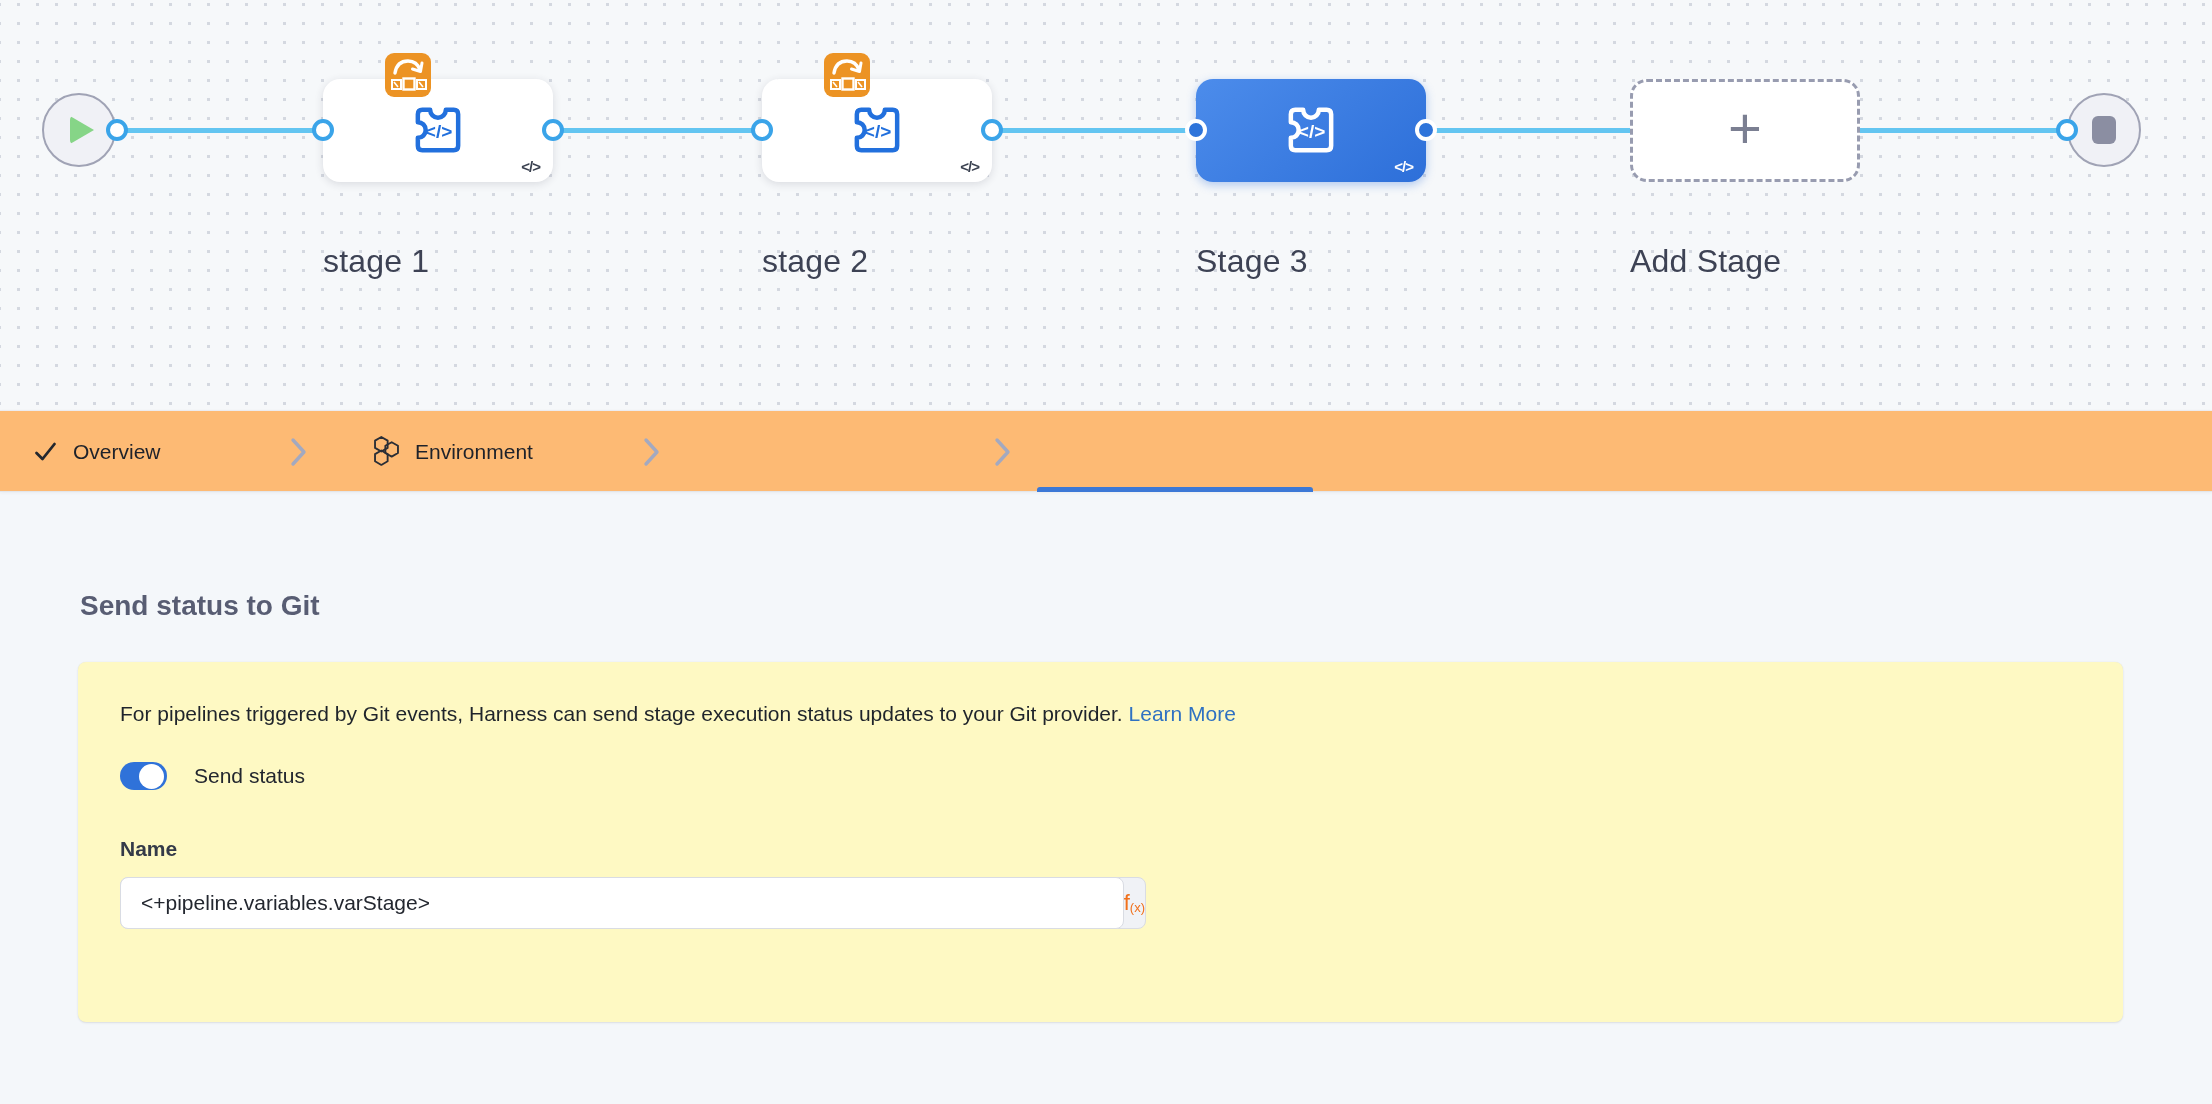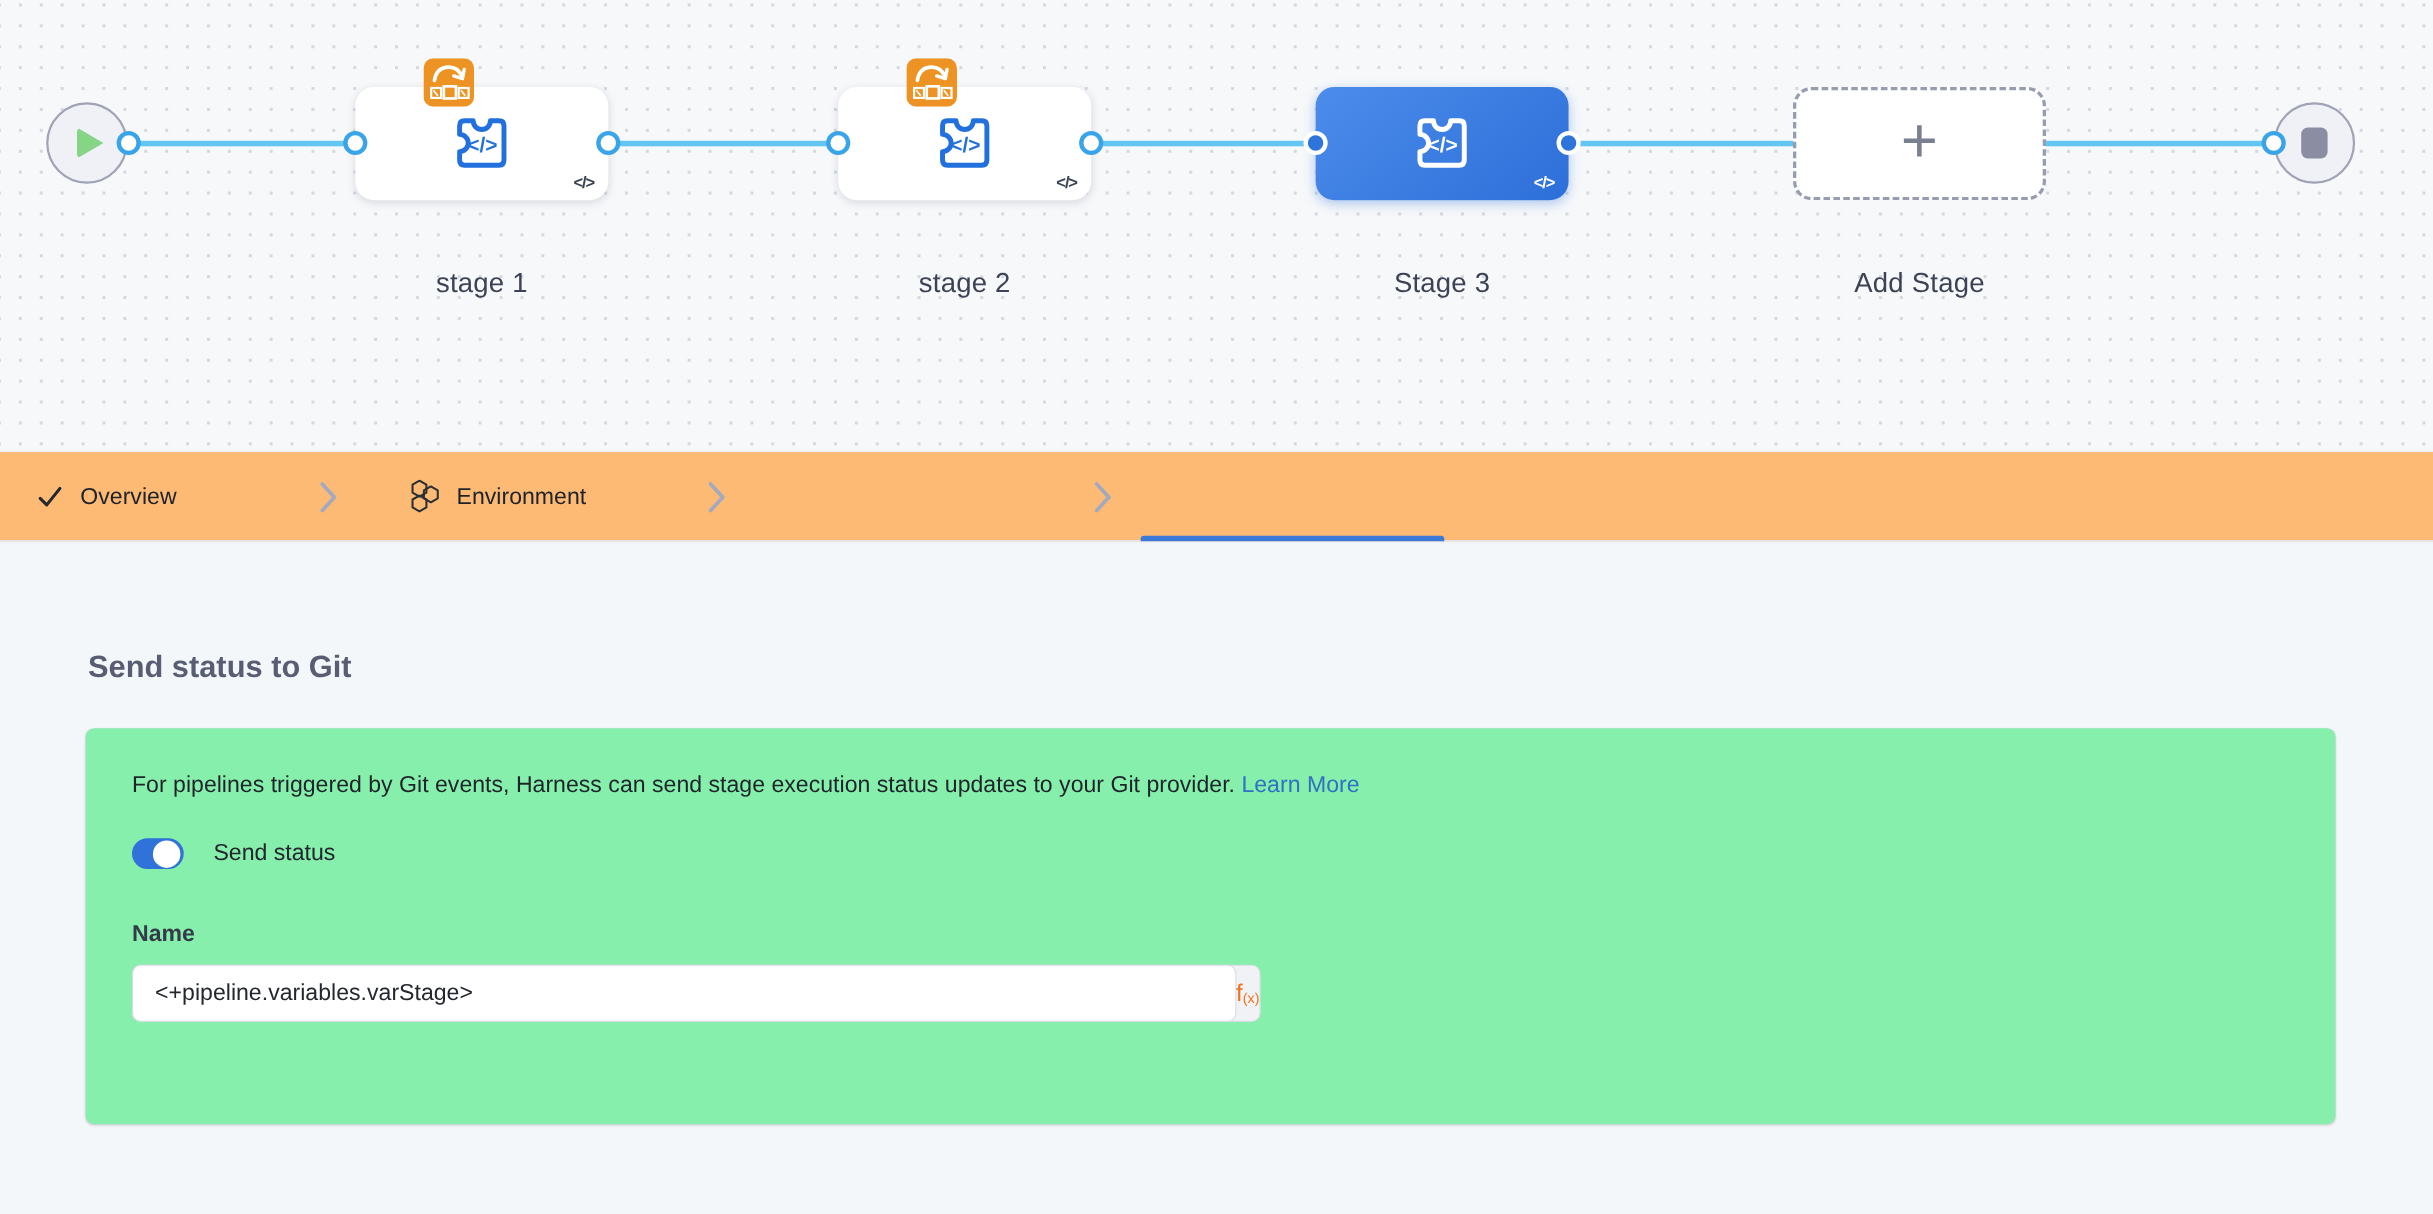--- a/index.html
+++ b/index.html
@@ -47,22 +47,22 @@
   }
   .add-node span { margin-top:-6px; }
 
   .port {
     position:absolute; top:119px; width:22px; height:22px; border-radius:50%;
     background:#ffffff; border:4.5px solid #3aa4e9; z-index:3;
   }
   .port.selected { background:#2e74da; border:4.5px solid #ffffff; }
 
   .stage-label {
-    position:absolute; top:243px; width:230px; text-align:center; z-index:2;
-    font-size:25px; color:#3d4254; letter-spacing:.2px;
+    position:absolute; top:243px; width:230px; text-align:left; z-index:2;
+    font-size:32px; color:#3d4254; letter-spacing:.2px;
   }
 
   
   .tabbar {
     position:absolute; left:0; top:410px; width:2212px; height:82px; background:#fdba74;
     border-top:1px solid #ececf1; border-bottom:1px solid #e3e6ea;
     box-shadow:0 1px 3px rgba(40,41,61,.05); z-index:5;
   }
   .tab {
     position:absolute; top:0; height:81px; display:flex; align-items:center; gap:14px;
@@ -70,21 +70,21 @@
   }
   .tab.active { font-weight:700; }
   .tab-sep { position:absolute; top:26px; }
   .tab-underline { position:absolute; left:1037px; bottom:-1px; width:276px; height:5px; background:#3c78d6; border-radius:3px 3px 0 0; }
 
   
   .content { position:absolute; left:0; top:492px; width:2212px; height:612px; background:#f4f7fa; }
   .panel-heading { position:absolute; left:80px; top:98px; font-size:28px; font-weight:700; color:#585d73; }
   .card {
     position:absolute; left:78px; top:170px; width:2045px; height:360px;
-    background:#86efac; border-radius:8px;
+    background:#fef9c3; border-radius:8px;
     box-shadow:0 1px 2px rgba(96,97,112,.16), 0 0 1px rgba(40,41,61,.08);
   }
   .card-desc { position:absolute; left:42px; top:40px; font-size:21px; color:#1f242b; }
   .learn-more { color:#2f71c2; cursor:pointer; text-decoration:none; }
 
   .toggle-row { position:absolute; left:42px; top:100px; display:flex; align-items:center; }
   .toggle { position:relative; width:47px; height:28px; border-radius:14px; background:#2f72d9; cursor:pointer; flex:0 0 auto; }
   .toggle-knob { position:absolute; left:19px; top:1.5px; width:25px; height:25px; border-radius:50%; background:#ffffff; }
   .toggle-label { margin-left:27px; font-size:21px; color:#22262e; }
 

